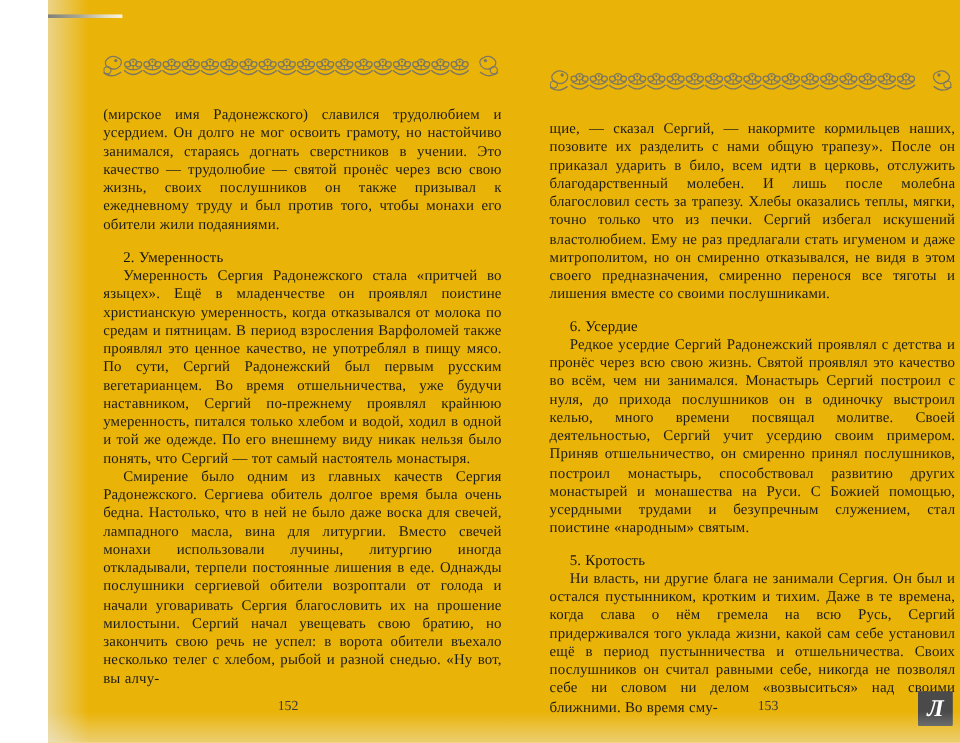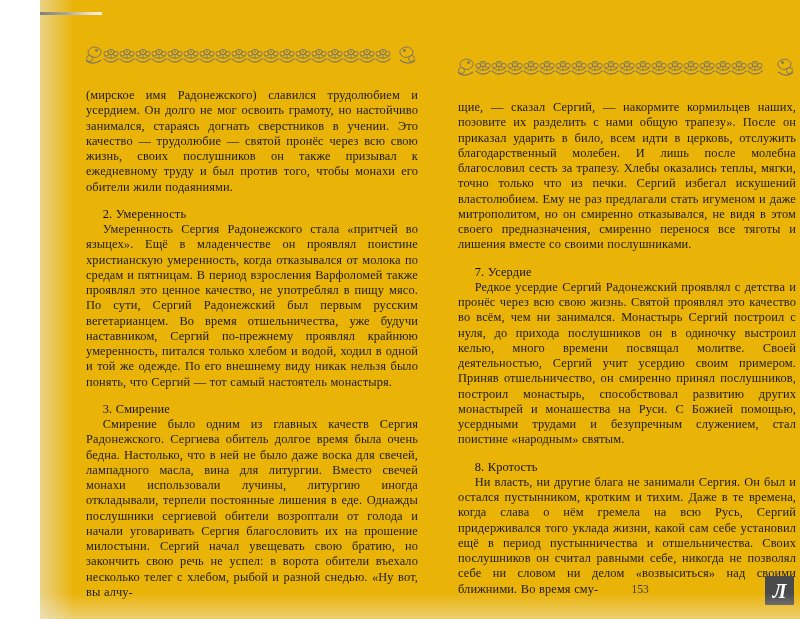--- a/index.html
+++ b/index.html
@@ -214,24 +214,24 @@
             <circle cx="-1.5" cy="3.5" r="1.4" fill="#6f6f6f"></circle>
             <path d="M 9 13.5 Q 2 19 -6 13" fill="none" stroke="#6f6f6f" stroke-width="1.1"></path>
           </g>
         </svg>
       </div>
 
       <div class="body-text">
         <p class="cont">(мирское имя Радонежского) славился трудолюбием и усердием. Он долго не мог освоить грамоту, но настойчиво занимался, стараясь догнать сверстников в учении. Это качество — трудолюбие — святой пронёс через всю свою жизнь, своих послушников он также призывал к ежедневному труду и был против того, чтобы монахи его обители жили подаяниями.</p>
         <h3>2. Умеренность</h3>
         <p>Умеренность Сергия Радонежского стала «притчей во языцех». Ещё в младенчестве он проявлял поистине христианскую умеренность, когда отказывался от молока по средам и пятницам. В период взросления Варфоломей также проявлял это ценное качество, не употреблял в пищу мясо. По сути, Сергий Радонежский был первым русским вегетарианцем. Во время отшельничества, уже будучи наставником, Сергий по-прежнему проявлял крайнюю умеренность, питался только хлебом и водой, ходил в одной и той же одежде. По его внешнему виду никак нельзя было понять, что Сергий — тот самый настоятель монастыря.</p>
-        <h3>3. Смирение</h3>
         <p>Смирение было одним из главных качеств Сергия Радонежского. Сергиева обитель долгое время была очень бедна. Настолько, что в ней не было даже воска для свечей, лампадного масла, вина для литургии. Вместо свечей монахи использовали лучины, литургию иногда откладывали, терпели постоянные лишения в еде. Однажды послушники сергиевой обители возроптали от голода и начали уговаривать Сергия благословить их на прошение милостыни. Сергий начал увещевать свою братию, но закончить свою речь не успел: в ворота обители въехало несколько телег с хлебом, рыбой и разной снедью. «Ну вот, вы алчу-</p>
       </div>
 
+      <div class="page-number">152</div>
     </div>
 
     <div class="page-col page-right">
 
       <div class="ornament">
         <svg width="338" height="24" viewBox="0 0 338 24" xmlns="http://www.w3.org/2000/svg">
           <defs>
             <g id="rosetteR">
               <ellipse cx="0" cy="5" rx="3.1" ry="2.7" fill="none" stroke="#6f6f6f" stroke-width="1"></ellipse>
               <ellipse cx="-4.6" cy="6.6" rx="2.5" ry="2.2" fill="none" stroke="#6f6f6f" stroke-width="1"></ellipse>
@@ -306,23 +306,23 @@
             <path d="M 7 4 Q 3 -2 -3 1 Q -8 3 -5 8 Q -2 12 3 10 Q 8 8 7 4 Z" fill="none" stroke="#6f6f6f" stroke-width="1"></path>
             <circle cx="5.5" cy="11.5" r="3" fill="none" stroke="#6f6f6f" stroke-width="1"></circle>
             <circle cx="-1.5" cy="3.5" r="1.4" fill="#6f6f6f"></circle>
             <path d="M 9 13.5 Q 2 19 -6 13" fill="none" stroke="#6f6f6f" stroke-width="1.1"></path>
           </g>
         </svg>
       </div>
 
       <div class="body-text">
         <p class="cont">щие, — сказал Сергий, — накормите кормильцев наших, позовите их разделить с нами общую трапезу». После он приказал ударить в било, всем идти в церковь, отслужить благодарственный молебен. И лишь после молебна благословил сесть за трапезу. Хлебы оказались теплы, мягки, точно только что из печки. Сергий избегал искушений властолюбием. Ему не раз предлагали стать игуменом и даже митрополитом, но он смиренно отказывался, не видя в этом своего предназначения, смиренно перенося все тяготы и лишения вместе со своими послушниками.</p>
-        <h3>7. Усердие</h3>
+        <h3>6. Усердие</h3>
         <p>Редкое усердие Сергий Радонежский проявлял с детства и пронёс через всю свою жизнь. Святой проявлял это качество во всём, чем ни занимался. Монастырь Сергий построил с нуля, до прихода послушников он в одиночку выстроил келью, много времени посвящал молитве. Своей деятельностью, Сергий учит усердию своим примером. Приняв отшельничество, он смиренно принял послушников, построил монастырь, способствовал развитию других монастырей и монашества на Руси. С Божией помощью, усердными трудами и безупречным служением, стал поистине «народным» святым.</p>
-        <h3>8. Кротость</h3>
+        <h3>5. Кротость</h3>
         <p>Ни власть, ни другие блага не занимали Сергия. Он был и остался пустынником, кротким и тихим. Даже в те времена, когда слава о нём гремела на всю Русь, Сергий придерживался того уклада жизни, какой сам себе установил ещё в период пустынничества и отшельничества. Своих послушников он считал равными себе, никогда не позволял себе ни словом ни делом «возвыситься» над своими ближними. Во время сму-</p>
       </div>
 
       <div class="page-number">153</div>
 
       <div class="publisher-logo">Л</div>
     </div>
 
   </div>
 

